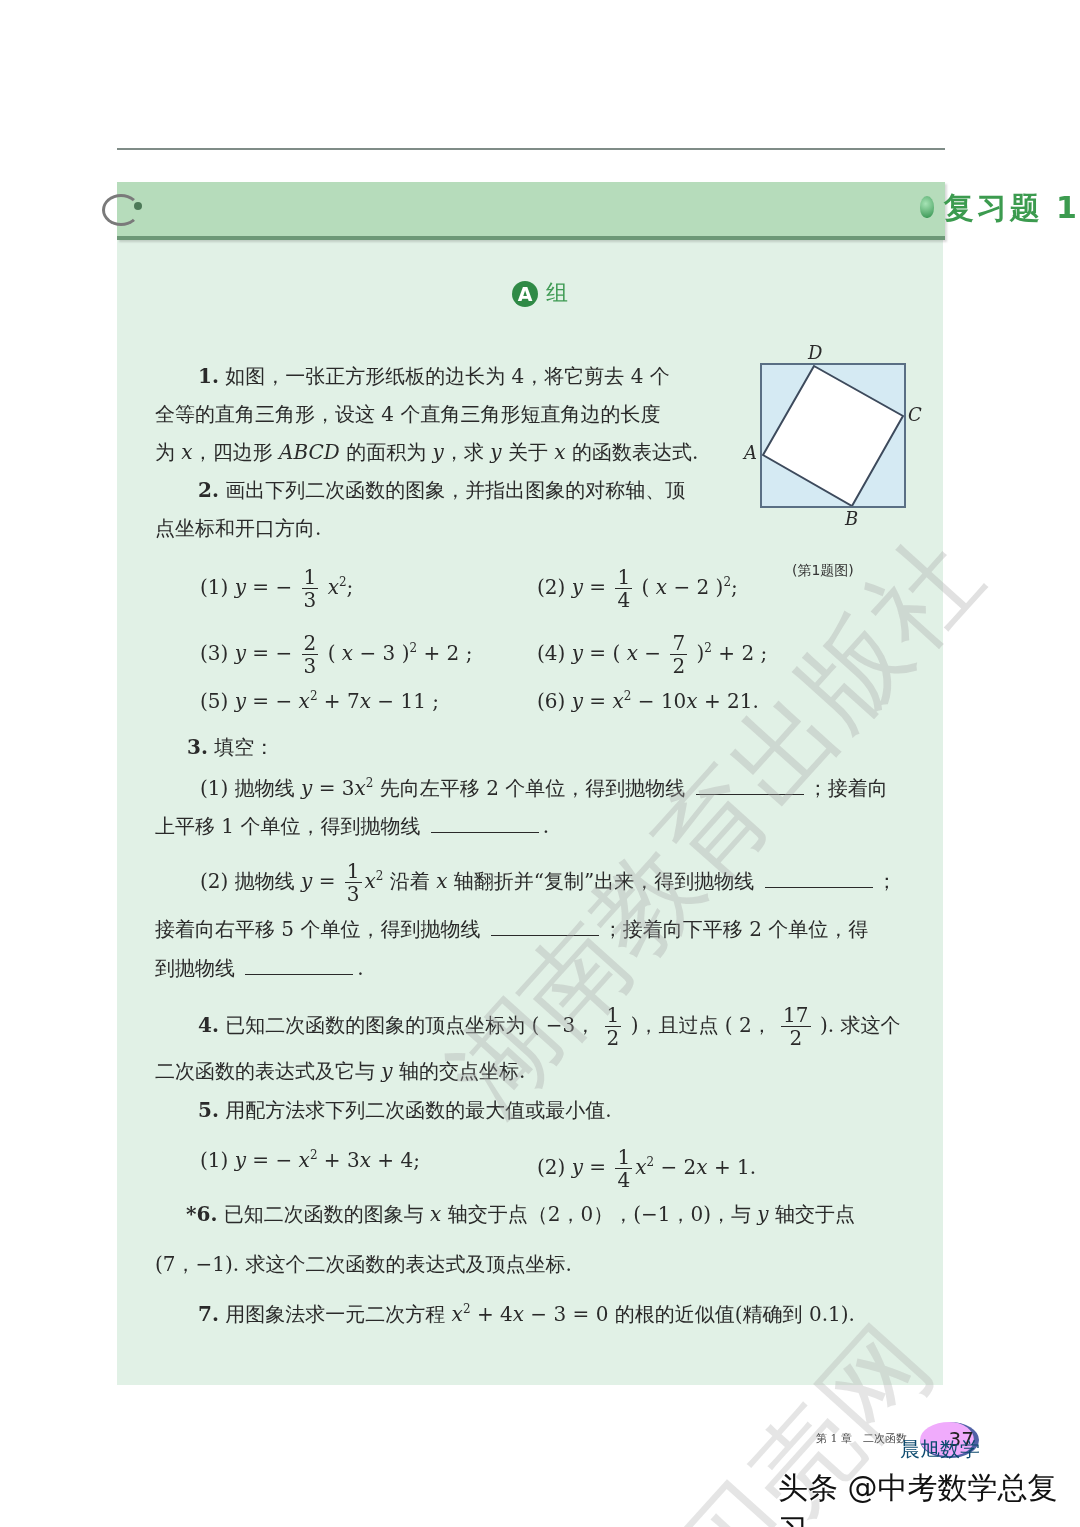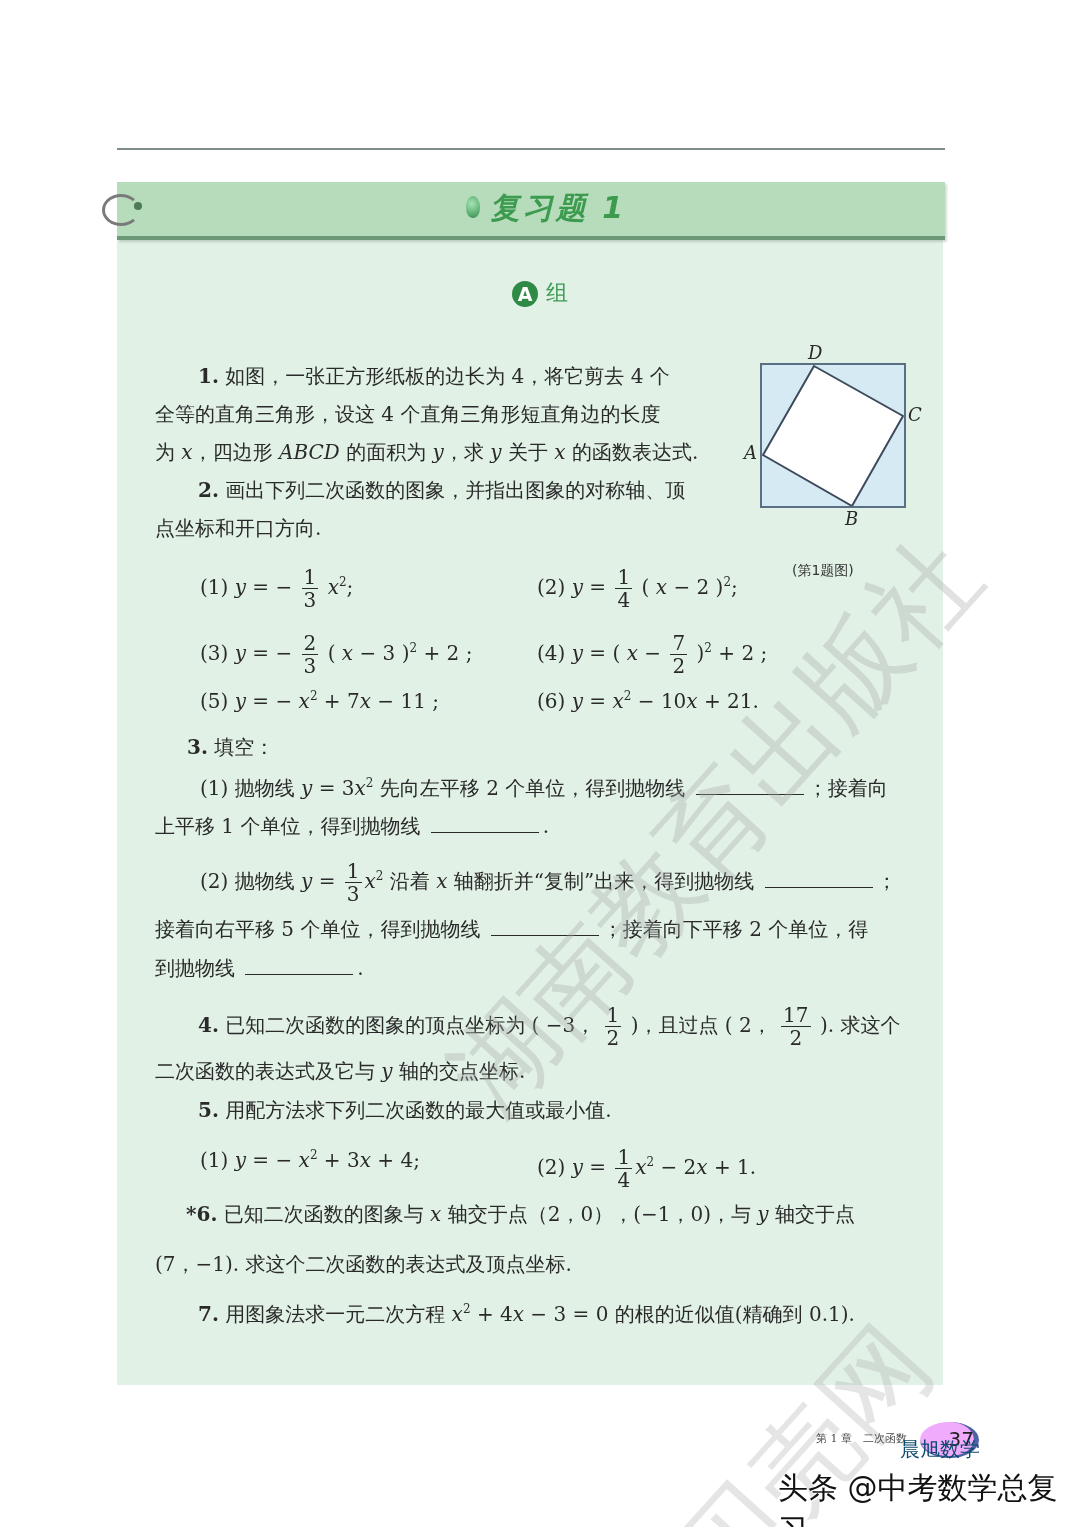--- a/index.html
+++ b/index.html
@@ -19,23 +19,23 @@
     background:#b6dcbb;
     border-bottom:4px solid #6d9877;
     box-shadow: 2px 2px 2px rgba(0,0,0,0.15);
   }
   .ring {
     position:absolute; left:102px; top:194px; width:32px; height:26px;
     border:3px solid #7a7a7a; border-right-color:transparent; border-radius:50%;
   }
   .ring-dot { position:absolute; left:134px; top:202px; width:8px; height:8px; border-radius:50%; background:#4d7a58; }
   .banner-title {
-    position:absolute; left:12px; right:0; top:188px; text-align:center;
+    position:absolute; left:12px; right:0; top:188px; text-align:right;
     font-family:"DejaVu Sans","Liberation Sans",sans-serif; font-weight:bold;
-    font-size:30px; color:#3c9b4f; letter-spacing:3px;font-style:italic;
+    font-size:30px; color:#3c9b4f; letter-spacing:3px;
   }
   .bulb {
     display:inline-block; width:14px; height:22px; border-radius:50% 50% 45% 45%;
     background:radial-gradient(circle at 40% 35%, #a6e3b5, #2f8f4a);
     vertical-align:middle; margin-right:10px; position:relative; top:-3px;
   }
   .group {
     position:absolute; left:0; right:0; top:278px; text-align:center;
     font-family:"DejaVu Sans","Liberation Sans",sans-serif; font-size:22px; color:#3f9b54;
   }

